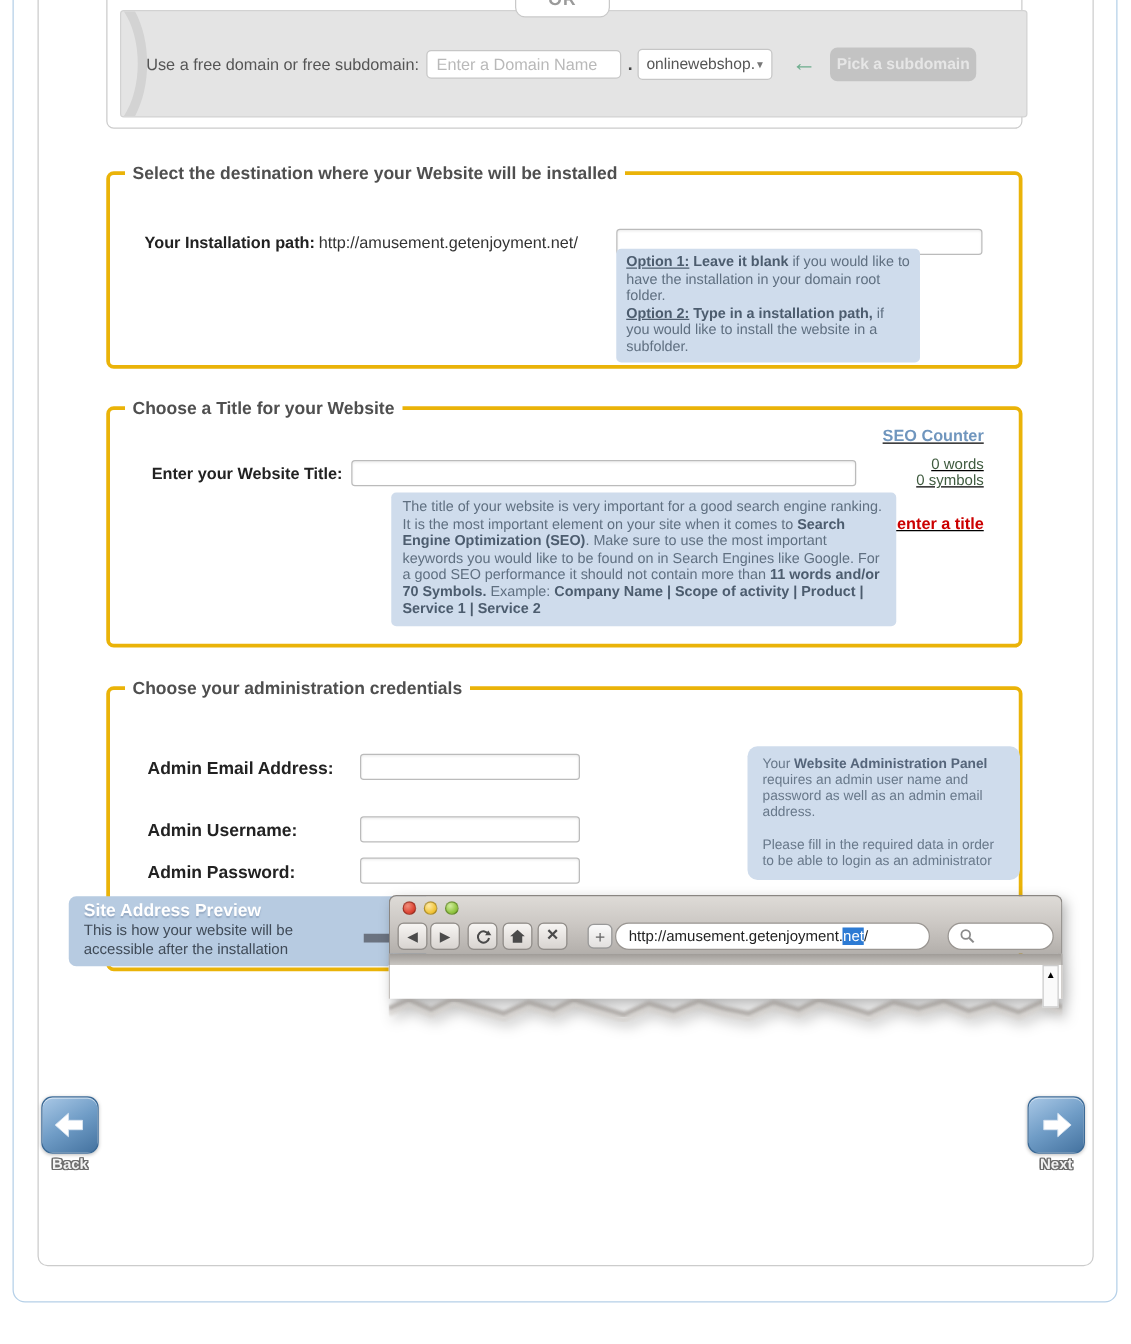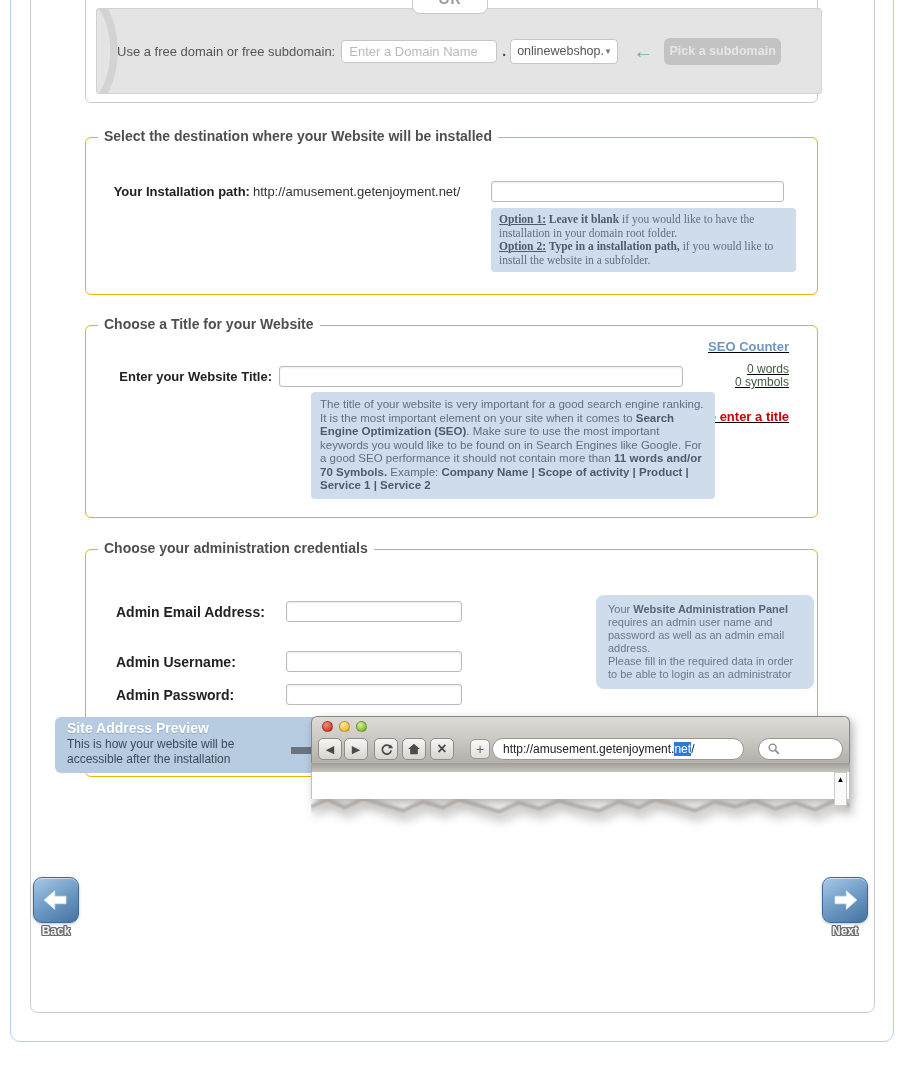--- a/index.html
+++ b/index.html
@@ -25,52 +25,52 @@
   .dot-sep { margin:0 4px 0 5px; font-weight:bold; color:#444; font-size:14px; }
   .subdomain-select { width:108px; height:25px; background:#fff; border:1px solid #c6c6c6; border-radius:4px;
                       display:flex; align-items:center; justify-content:space-between; padding:0 6px; cursor:pointer; }
   .subdomain-select .val { font-size:12.5px; color:#555; }
   .sel-arrow { font-size:8px; color:#777; }
   .hint-arrow { margin-left:15px; font-size:20px; font-weight:bold; color:#6fae8f; line-height:1; }
   .pick-btn { margin-left:11px; width:117px; height:27px; background:#c3c3c3; border:none; border-radius:6px;
               color:#e6e6e6; font-weight:bold; font-size:12.5px; font-family:"Liberation Sans", sans-serif; cursor:pointer; }
 
   
-  .fieldset { border:1px solid #eab308; border-radius:6px; background:transparent; }
+  .fieldset { border:3px solid #eab308; border-radius:6px; background:transparent; }
   .fs1 { left:85px; top:137px; width:733px; height:158px; }
   .fs2 { left:85px; top:325px; width:733px; height:193px; }
   .fs3 { left:85px; top:549px; width:733px; height:228px; }
   .legend { position:absolute; top:-10px; left:12px; background:#fff; padding:0 6px; font-size:14px; font-weight:bold; color:#4f4f4f; white-space:nowrap; }
 
   .path-row { left:0; top:43px; width:100%; display:flex; align-items:center; }
   .path-label-wrap { width:402px; text-align:center; font-size:13px; color:#222; white-space:nowrap; }
   .path-prefix { font-weight:normal; color:#333; margin-left:3px; }
   .text-input { border:1px solid #bbb; border-radius:3px; background:#fff; height:21px; font-size:12px; padding:0 5px; color:#333;
                 box-shadow:inset 0 1px 2px rgba(0,0,0,.08); }
   .path-input { margin-left:3px; width:293px; }
 
   .info-box { background:#cfdcec; border-radius:4px; color:#5f6f80; font-size:11.5px; line-height:13.5px; }
   .info-box .b { color:#4c5c6e; }
   .opt { font-weight:bold; text-decoration:underline; color:#4c5c6e; }
-  .ib1 { left:405px; top:70px; width:305px; padding:5px 8px;font-family:Liberation Serif, serif; }
+  .ib1 { left:405px; top:59px; width:243px; padding:5px 8px; }
 
   .seo-block { right:28px; top:13px; text-align:right;text-decoration:underline; }
   .seo-title { font-size:13px; font-weight:bold; color:#7096be; margin-bottom:9px; }
   .seo-count { font-size:12px; color:#3e5a3e; line-height:13px; }
   .seo-error { margin-top:20px; font-size:13px; font-weight:bold; color:#cc0000; }
   .title-row { left:0; top:40px; width:100%; display:flex; align-items:center; }
   .title-label-wrap { width:186px; text-align:right; font-size:13px; font-weight:bold; color:#222; white-space:nowrap; }
   .title-input { margin-left:7px; width:404px; }
   .ib2 { left:193px; top:66px; width:404px; padding:6px 9px;margin-left:32px; }
 
   .cred-label { font-size:14px; font-weight:bold; color:#222; white-space:nowrap; }
   .cred-input { width:176px; }
   .ib3 { left:510px; top:45px; width:218px; padding:8px 12px; border-radius:8px; font-size:11px; line-height:13px; color:#68788a; }
   .ib3 .b { color:#55657a; }
-  .ib3 p + p { }
+  .ib3 p + p { margin-top:13px; }
 
   
   .preview-box { left:55px; top:717px; width:286px; height:56px; background:#b7cbe1; border-radius:6px 0 0 6px; z-index:5; padding:3px 0 0 12px; }
   .preview-heading { font-size:14px; font-weight:bold; color:#ffffff; text-shadow:0 1px 1px rgba(90,110,140,.35); }
   .preview-desc { font-size:12px; color:#3f4a57; line-height:15px; width:198px; margin-top:1px; }
   .preview-arrow { position:absolute; right:4px; top:21px; width:46px; height:24px; z-index:6; }
   .preview-arrow .shaft { position:absolute; left:0; top:9px; width:30px; height:7px; background:#6b7380; }
   .preview-arrow .head { position:absolute; left:29px; top:0; width:0; height:0; border-left:15px solid #6b7380; border-top:12px solid transparent; border-bottom:12px solid transparent; }
 
   

